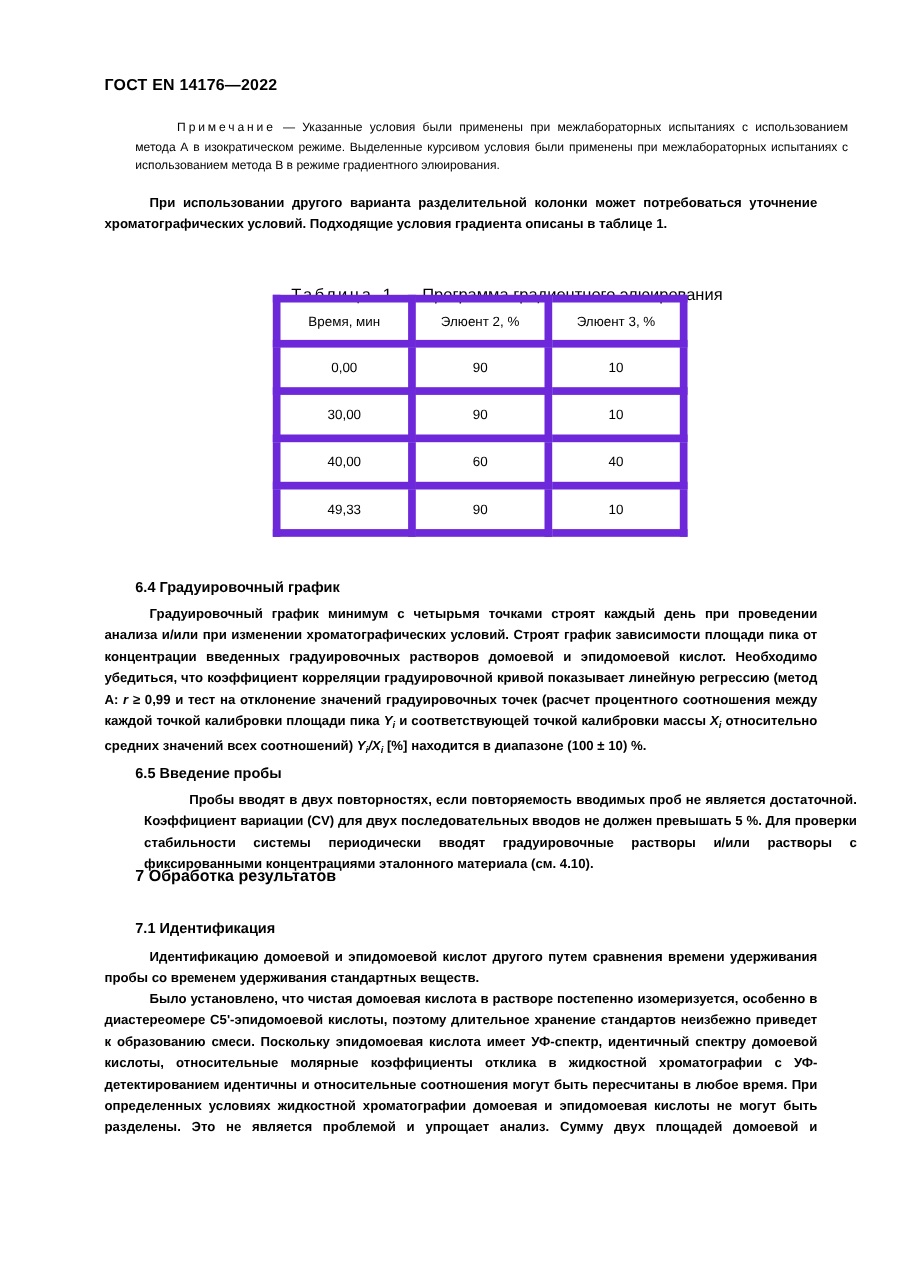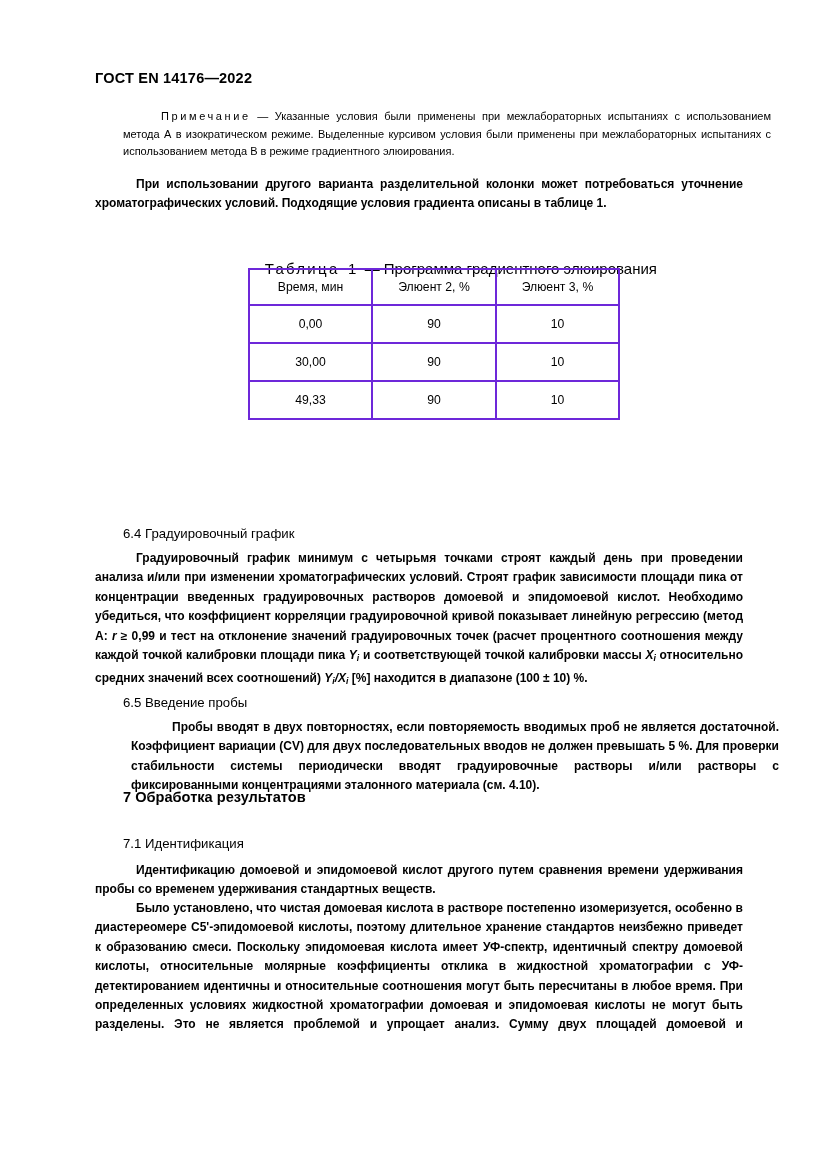--- a/index.html
+++ b/index.html
@@ -62,21 +62,21 @@
   .h2 {
     position: absolute;
     left: 123px;
     font-size: 14.6px;
     font-weight: bold;
   }
   .h3 {
     position: absolute;
     left: 123px;
     font-size: 13.2px;
-    font-weight: normal;
+    font-weight: bold;
   }
 
   
   .table-caption {
     position: absolute;
     left: 248px;
     top: 243px;
     font-size: 15px;
     white-space: pre;
   }
@@ -85,21 +85,21 @@
   .grad-table {
     position: absolute;
     left: 248px;
     top: 268px;
     width: 370px;
     border-collapse: collapse;
     table-layout: fixed;
   }
   .grad-table th,
   .grad-table td {
-    border: 2px solid #6d28d9;
+    border: 7px solid #6d28d9;
     text-align: center;
     font-size: 12.2px;
     font-weight: normal;
     height: 36px;
     padding: 0;
     vertical-align: middle;
   }
   .grad-table thead th { height: 34px; }
   .grad-table col.c1 { width: 123px; }
   .grad-table col.c2 { width: 124px; }
@@ -156,20 +156,25 @@
         <td>0,00</td>
         <td>90</td>
         <td>10</td>
       </tr>
       <tr>
         <td>30,00</td>
         <td>90</td>
         <td>10</td>
       </tr>
       <tr>
+        <td>40,00</td>
+        <td>60</td>
+        <td>40</td>
+      </tr>
+      <tr>
         <td>49,33</td>
         <td>90</td>
         <td>10</td>
       </tr>
     </tbody>
   </table>
 
   <div class="h3" style="top:526px;">6.4  Градуировочный график</div>
 
   <div class="para" style="top:549px;">

